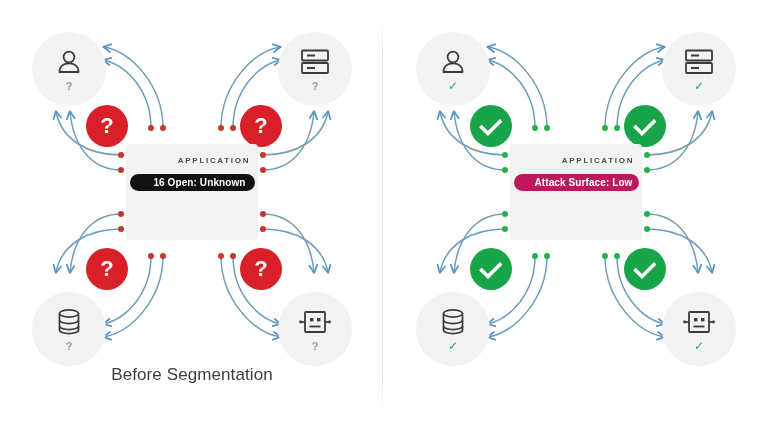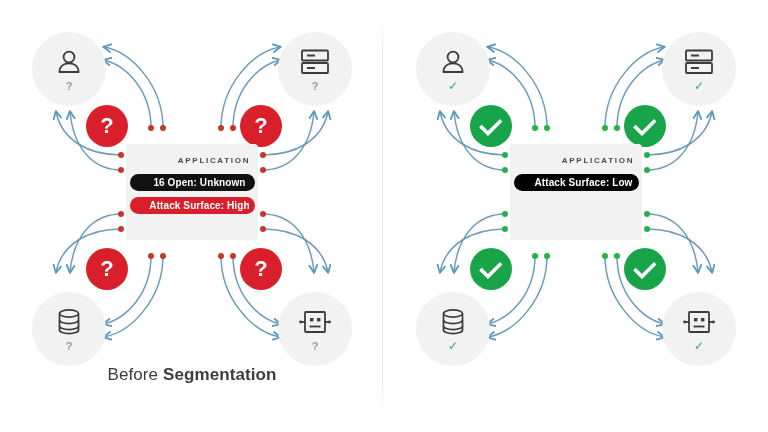--- a/index.html
+++ b/index.html
@@ -131,35 +131,35 @@
     justify-content: center;
     font-size: 10px;
     font-weight: 700;
     color: #ffffff;
     margin-bottom: 6px;
     letter-spacing: 0.1px;
     padding-left: 15px;
   }
   .pill.dark  { background: #111111; }
   .pill.red   { background: #d81f2a; }
-  .pill.green { background: #000000; }
+  .pill.green { background: #be185d; }
 
   
   .caption {
     position: absolute;
     left: 0;
     top: 365px;
     width: 384px;
     text-align: center;
     font-size: 17px;
     color: #3d3d3d;
     letter-spacing: 0.1px;
   }
   .caption .em { font-weight: 400; }
-  .caption .rest { font-weight: 700; }
+  .caption .rest { font-weight: 400; }
 
   svg.wires { position: absolute; left: 0; top: 0; width: 384px; height: 432px; }
 </style>
 </head>
 <body>
 
 <div id="root">
 
   <div class="divider"></div>
 
@@ -276,21 +276,20 @@
     <div class="badge risk badge-bl">
       <span>?</span>
     </div>
     <div class="badge risk badge-br">
       <span>?</span>
     </div>
 
     <div class="app-card">
       <div class="app-title">APPLICATION</div>
       <div class="pill dark">16 Open: Unknown</div>
-      <div class="pill red">Attack Surface: High</div>
     </div>
 
     <div class="caption">
       <span class="em">Before</span><span class="rest"> Segmentation</span>
     </div>
   </div>
 
   <div class="panel panel-right">
 
     <svg class="wires" viewBox="0 0 384 432">

